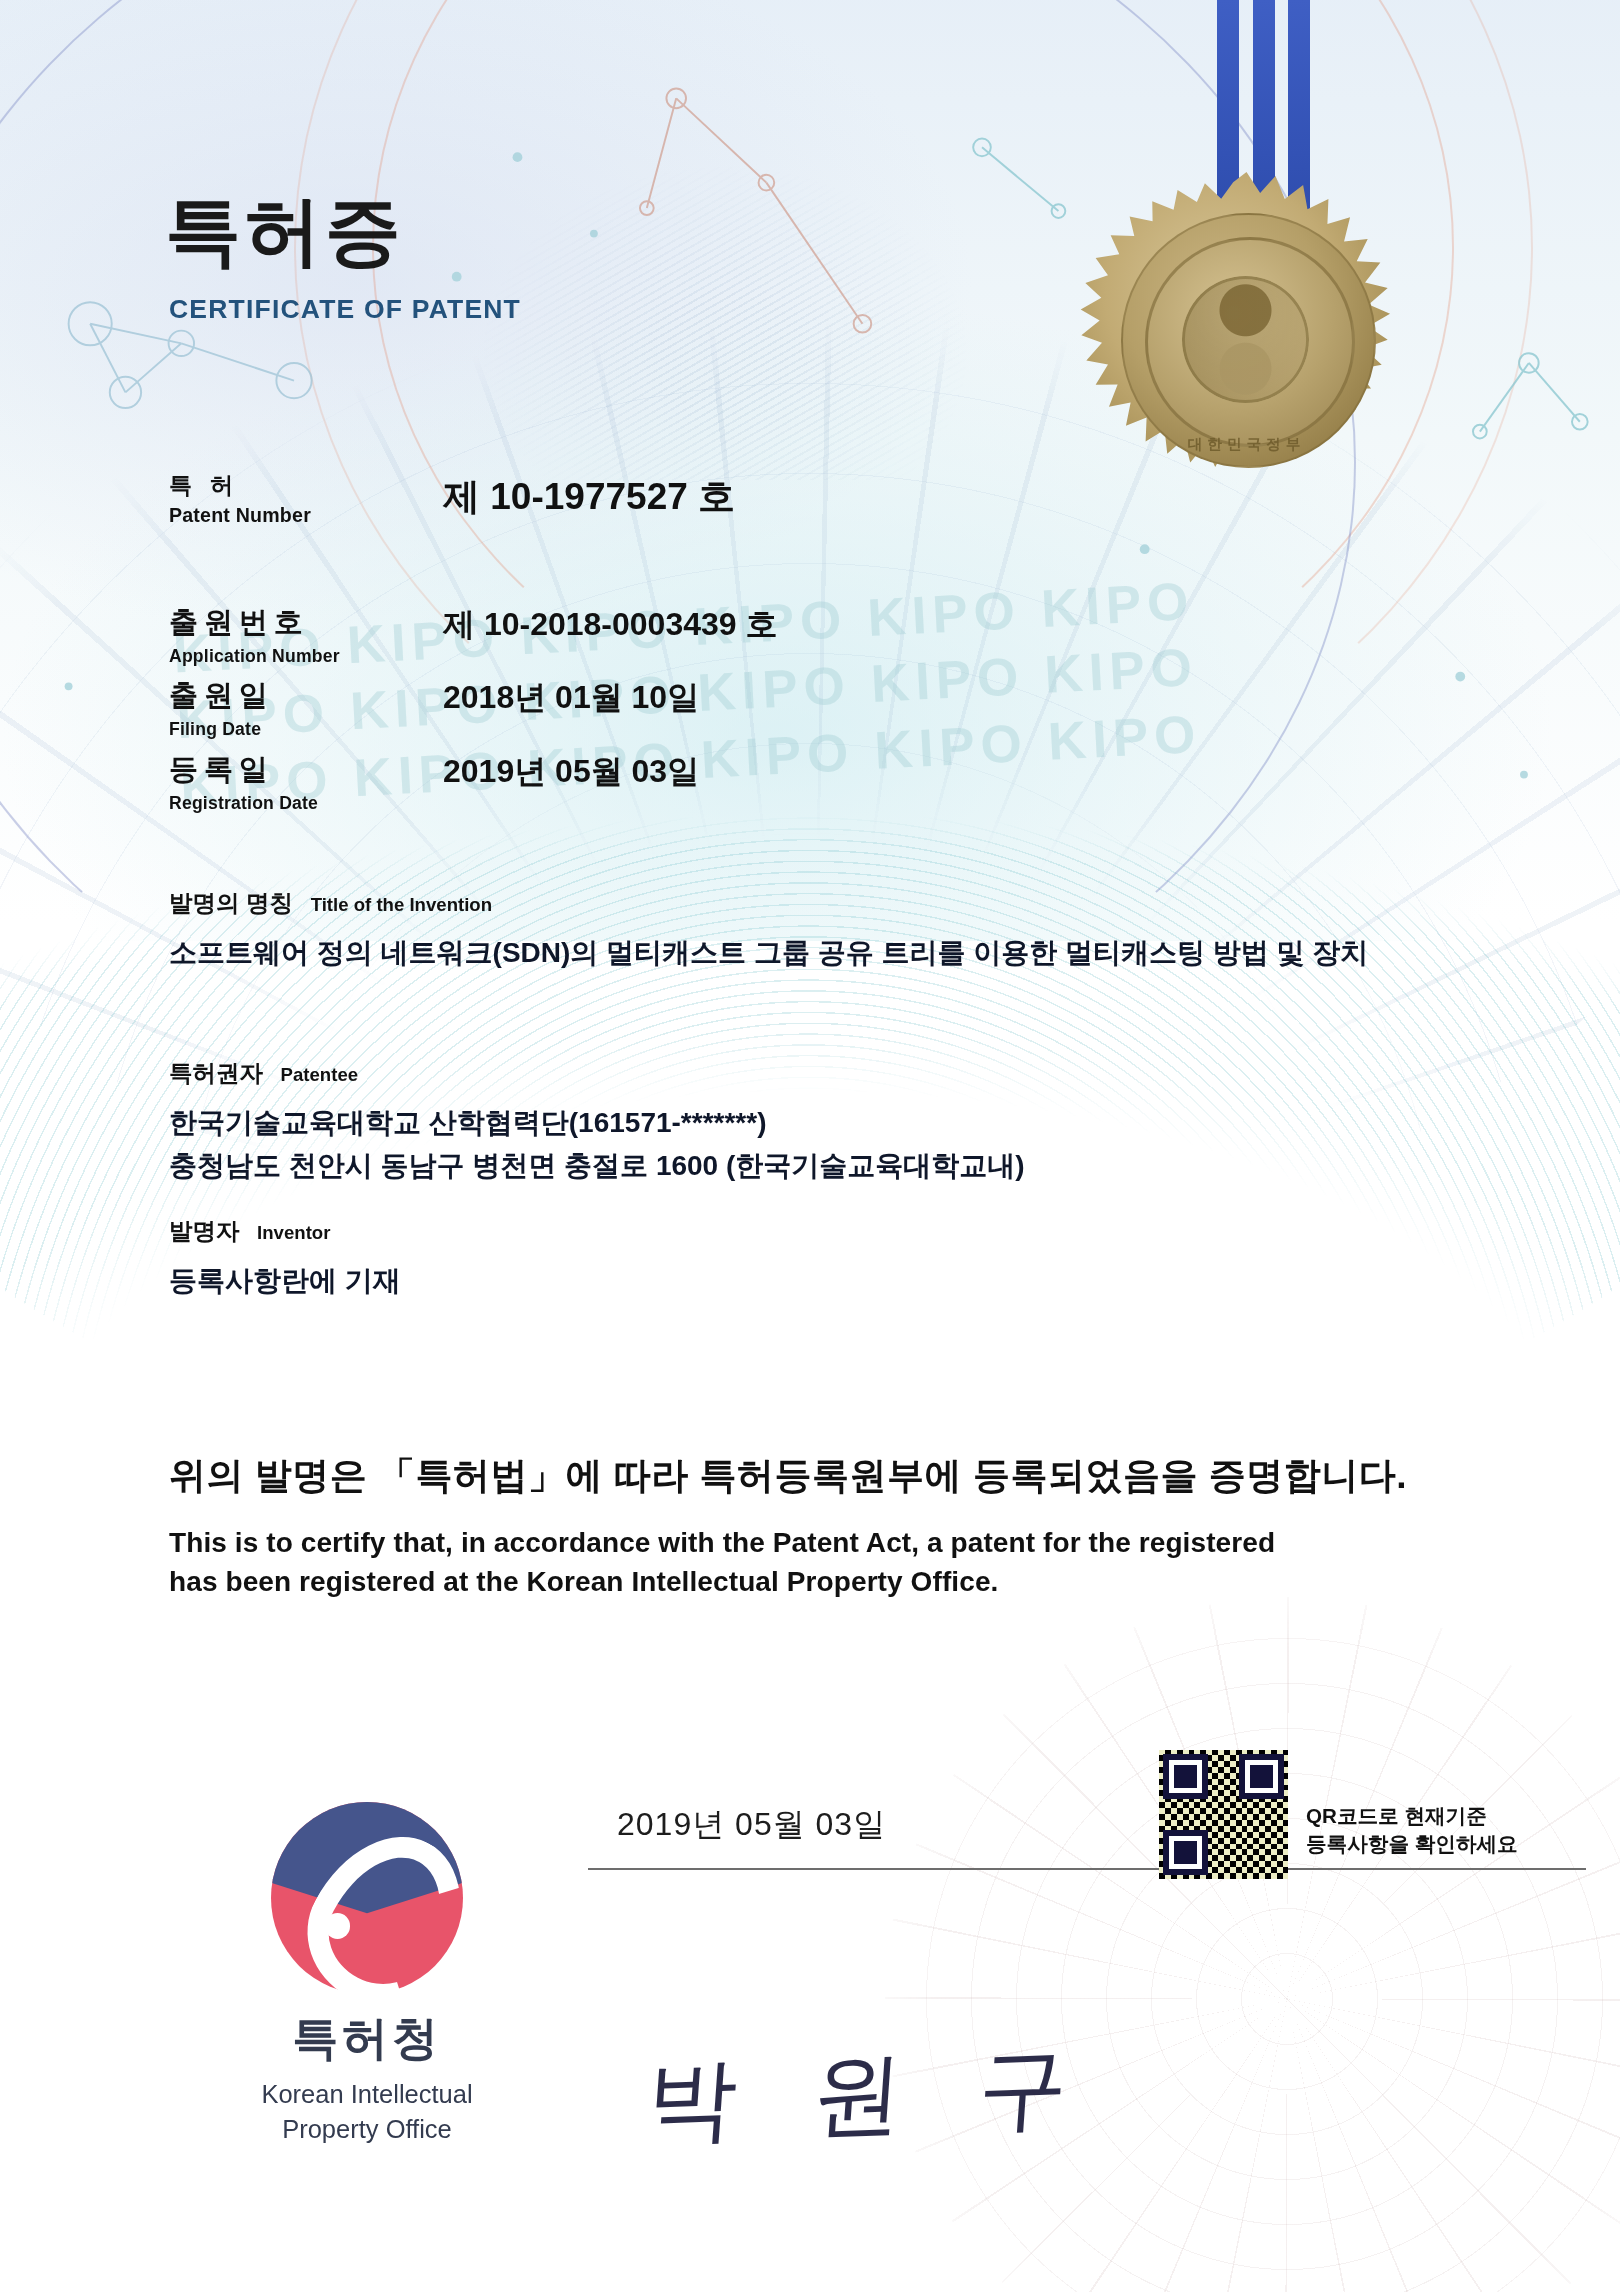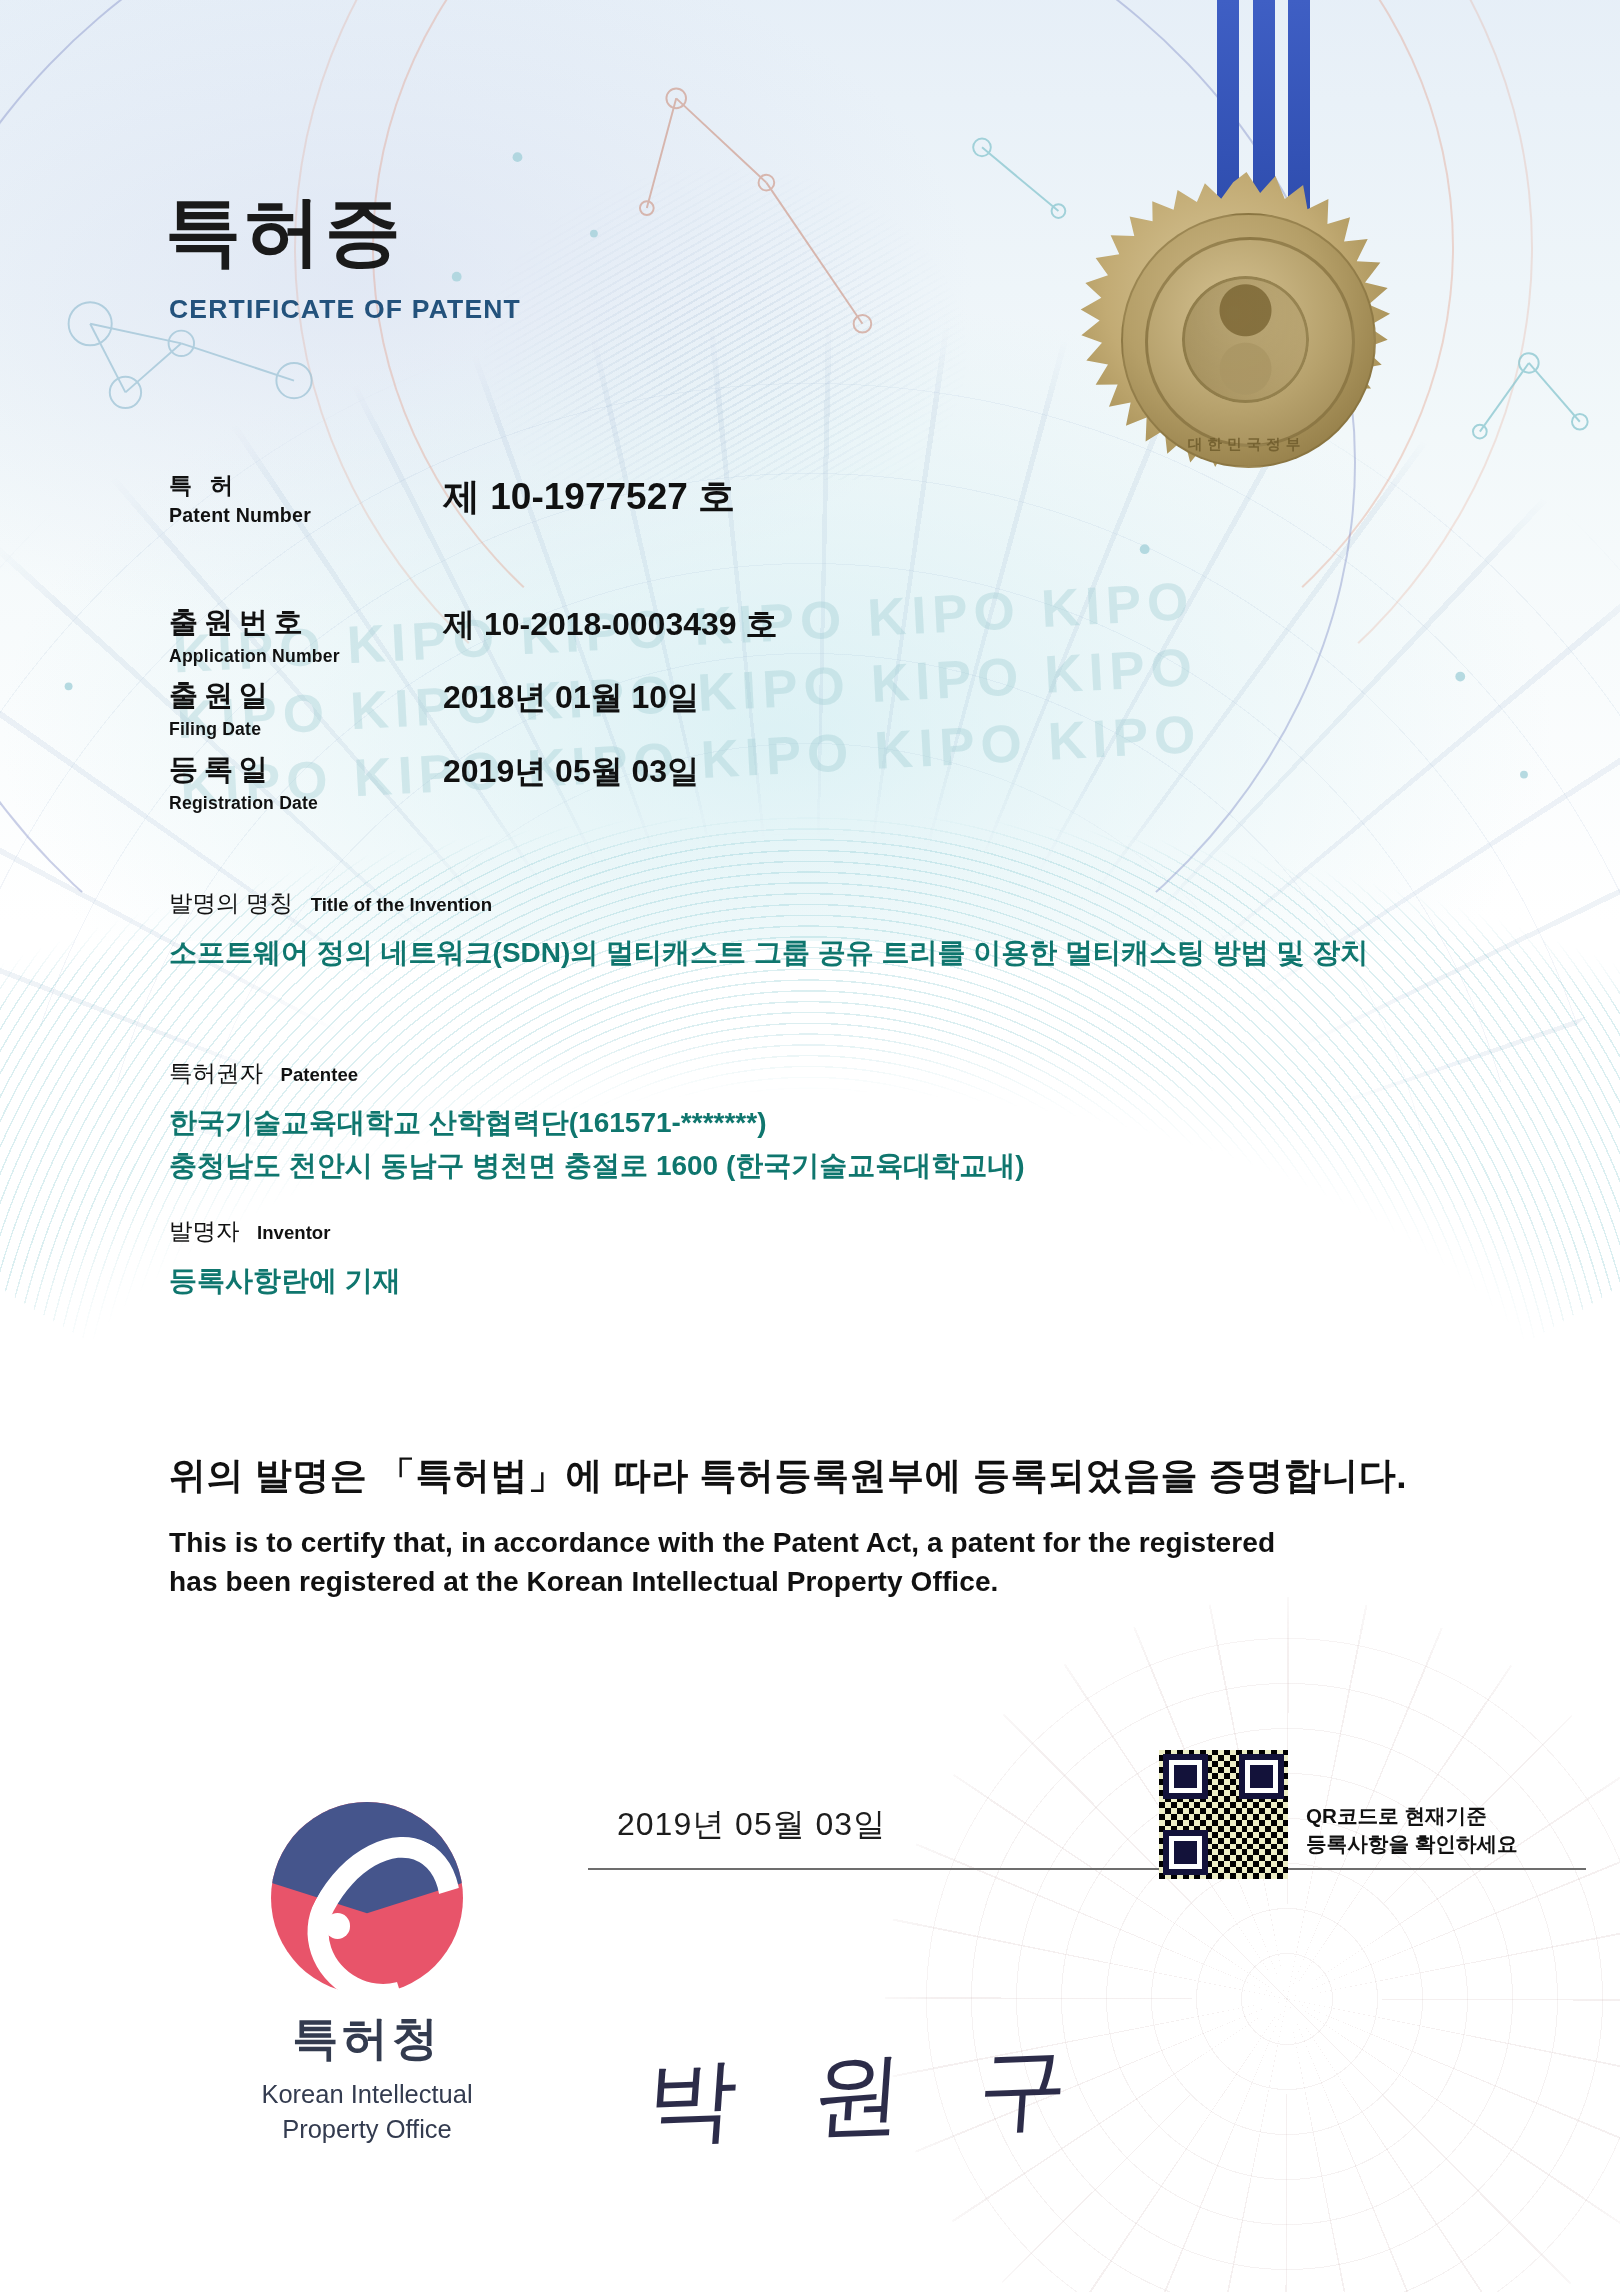--- a/index.html
+++ b/index.html
@@ -269,32 +269,32 @@
     width: 1294px;
   }
   .sec-head {
     display: flex;
     align-items: baseline;
     gap: 17.6px;
     margin-bottom: 11.8px;
   }
   .sec-head .ko {
     font-size: 23.5px;
-    font-weight: 400;
+    font-weight: 700;
     color: #111;
   }
   .sec-head .en {
     font-size: 18.6px;
     font-weight: 700;
     color: #111;
   }
   .sec-body-line {
     font-size: 28px;
     font-weight: 700;
-    color: #0f766e;
+    color: #0f172a;
     line-height: 1.55;
   }
 
   .section.invention-title { top: 887px; }
   .section.patentee { top: 1057px; }
   .section.inventor { top: 1215px; }
 
   
   .certify {
     position: absolute;

